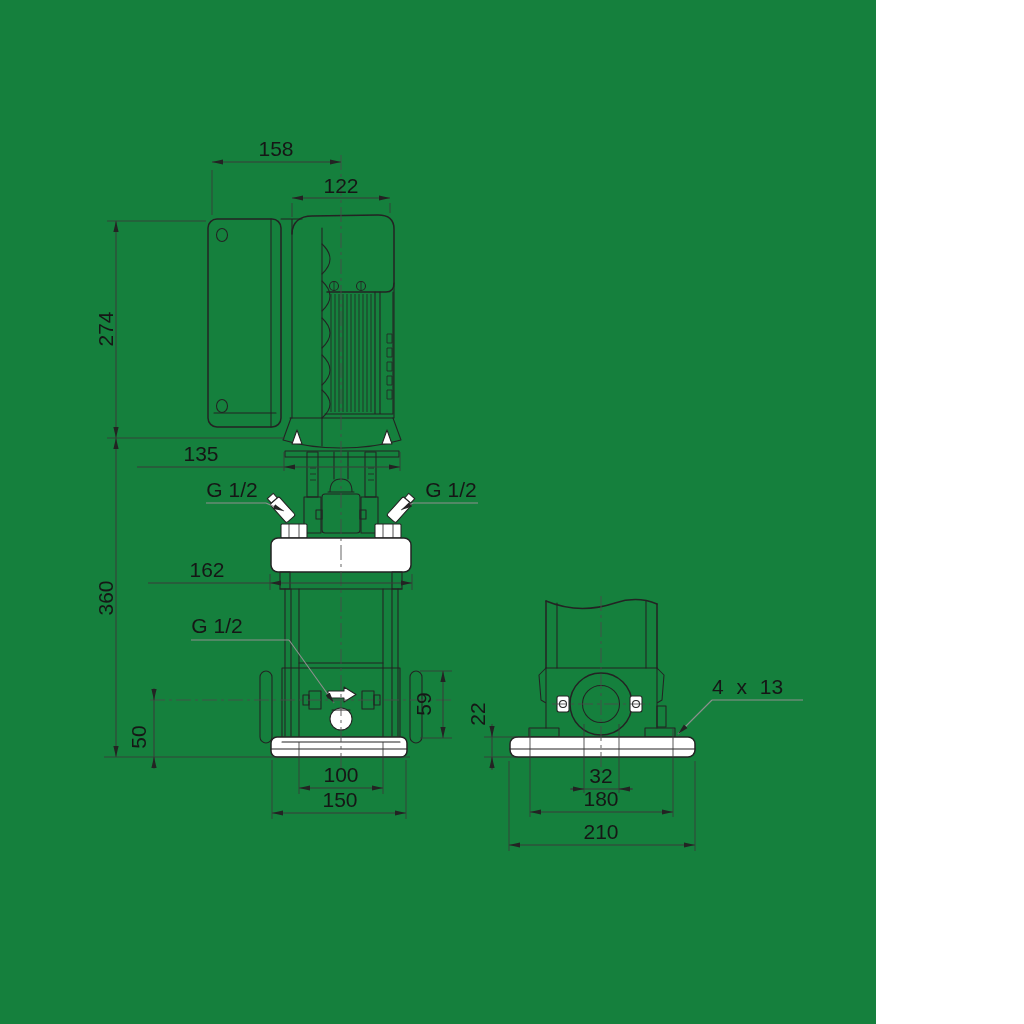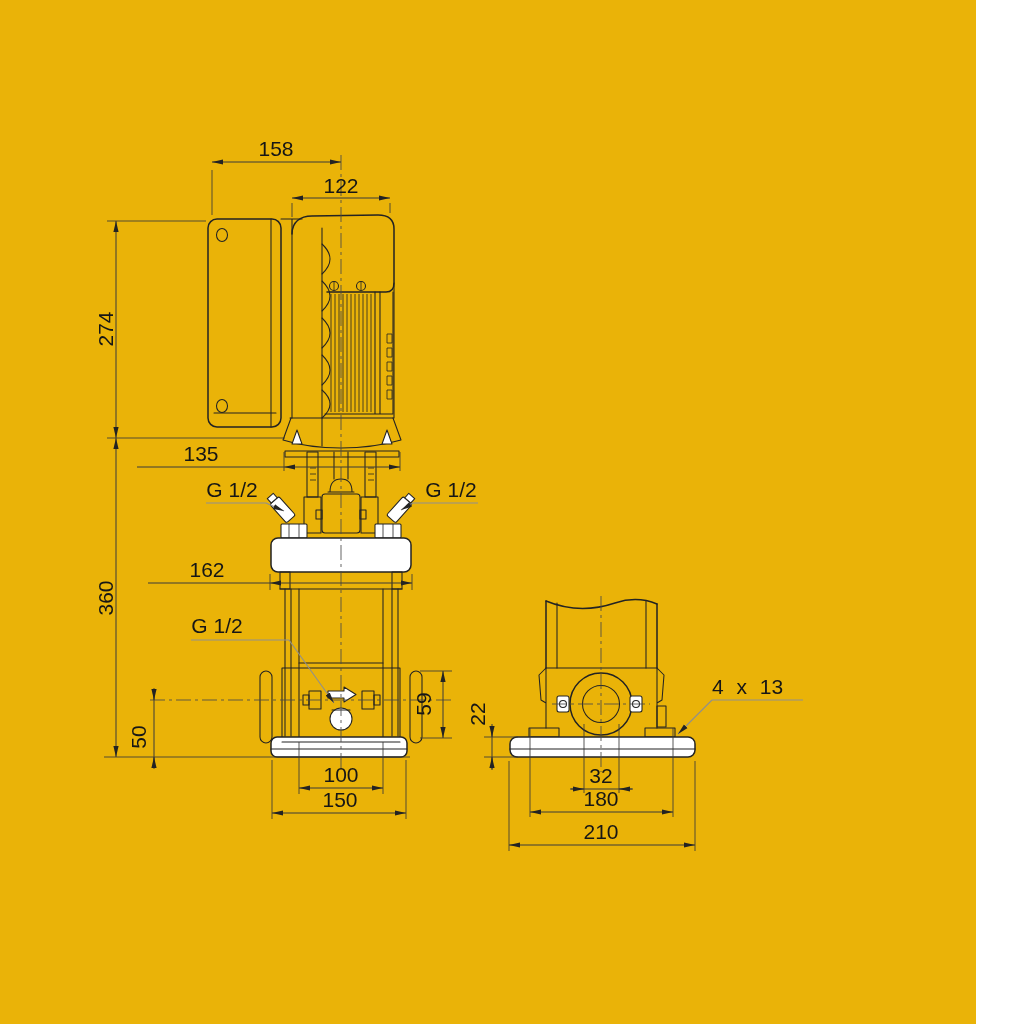--- a/index.html
+++ b/index.html
@@ -1,16 +1,16 @@
 <!DOCTYPE html>
 <html><head>
 <meta charset="utf-8">
 <style>
   html,body{margin:0;padding:0;background:#ffffff;}
-  .stage{position:relative;width:976px;height:1024px;background:#eab308;overflow:hidden;}
+  .stage{position:relative;width:876px;height:1024px;background:#15803d;overflow:hidden;}
   svg{display:block}
   .ol  {stroke:#232323;fill:none;stroke-width:1.5;stroke-linejoin:round;stroke-linecap:round;}
   .ol2 {stroke:#232323;fill:none;stroke-width:1.05;stroke-linejoin:round;stroke-linecap:round;}
   .fin {stroke:#232323;fill:none;stroke-width:.8;}
   .wf  {fill:#ffffff;stroke:#232323;stroke-width:1.5;stroke-linejoin:round;}
   .wf2 {fill:#ffffff;stroke:#232323;stroke-width:1.05;stroke-linejoin:round;}
   .dim {stroke:#3a3a3a;fill:none;stroke-width:1;}
   .ext {stroke:#3a3a3a;fill:none;stroke-width:.85;}
   .cl  {stroke:#4a4a4a;fill:none;stroke-width:.85;stroke-dasharray:15 4 3 4;}
   .ldr {stroke:#8f8f8f;fill:none;stroke-width:1.1;}

